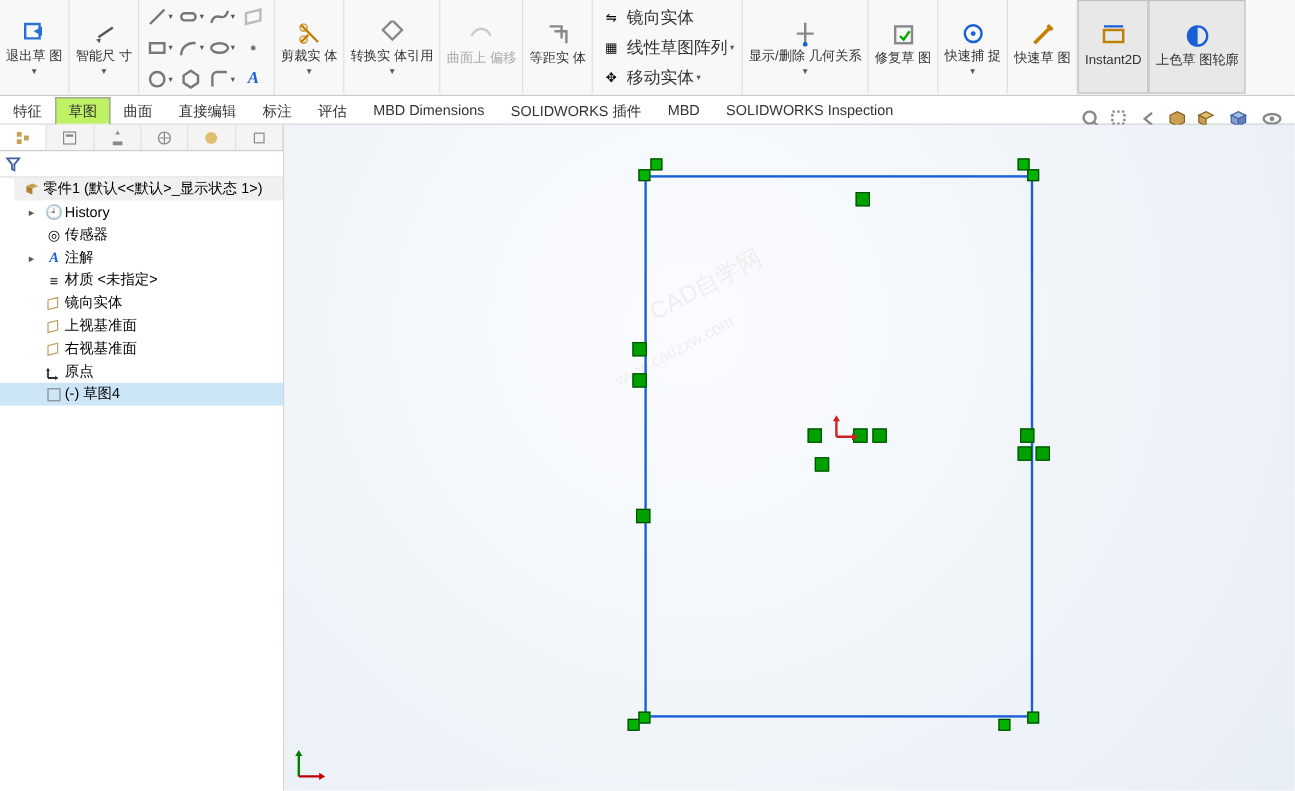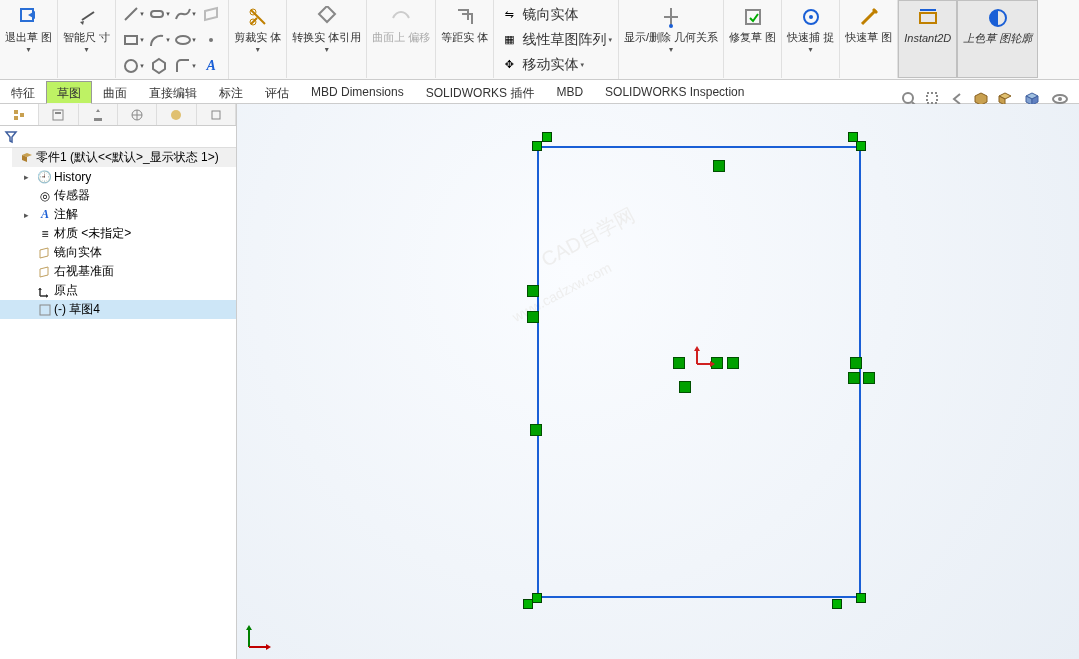--- a/index.html
+++ b/index.html
@@ -1,19 +1,19 @@
 <!DOCTYPE html>
 <html><head>
 <meta charset="utf-8">
 <style>
 * { box-sizing: border-box; margin: 0; padding: 0; }
 body { font-family: "Microsoft YaHei", Arial, sans-serif; font-size: 11px; background: #fff; width: 1079px; height: 659px; overflow: hidden; position: relative; }
 .ribbon { display: flex; height: 80px; background: #f8f8f8; border-bottom: 1px solid #ccc; }
-.r-btn-big { display: flex; flex-direction: column; align-items: center; justify-content: flex-start; padding: 5px 5px; min-width: 44px; height: 78px; cursor: pointer; border-right: 1px solid #e0e0e0; }
-.r-btn-big.active { background: #e8e8e8; border: 1px solid #c0c0c0; font-style: italic; }
+.r-btn-big { display: flex; flex-direction: column; align-items: center; justify-content: flex-start; padding: 17px 5px; min-width: 44px; height: 78px; cursor: pointer; border-right: 1px solid #e0e0e0; }
+.r-btn-big.active { background: #e8e8e8; border: 1px solid #c0c0c0; }
 .r-btn-big .ico { height: 24px; display: flex; align-items: center; justify-content: center; margin-bottom: 2px; }
 .r-btn-big .lbl { font-size: 11px; text-align: center; line-height: 12px; color: #333; }
 .r-btn-big.disabled .lbl { color: #aaa; }
 .r-btn-big .arrow { font-size: 8px; color: #555; margin-top: 2px; }
 .r-grid { display: grid; grid-template-rows: repeat(3, 26px); grid-auto-flow: column; grid-auto-columns: 26px; padding: 1px 4px; border-right: 1px solid #e0e0e0; }
 .r-cell { display: flex; align-items: center; justify-content: center; cursor: pointer; }
 .r-stack { display: flex; flex-direction: column; padding: 2px 6px; border-right: 1px solid #e0e0e0; justify-content: space-around; }
 .r-stack-row { display: flex; align-items: center; height: 25px; cursor: pointer; }
 .r-stack-row .ico { width: 18px; display: inline-flex; justify-content: center; margin-right: 4px; }
 .r-stack-row .lbl { font-size: 14px; color: #333; }
@@ -383,20 +383,29 @@
           </span>
           <span>镜向实体</span>
         </div>
       <div class="tree-node child">
           <span class="exp"></span>
           <span class="ico">
             <svg width="14" height="14">
               <path d="M2 4l8-2v8l-8 2z" fill="none" stroke="#c0a060"></path>
             </svg>
           </span>
+          <span>上视基准面</span>
+        </div>
+      <div class="tree-node child">
+          <span class="exp"></span>
+          <span class="ico">
+            <svg width="14" height="14">
+              <path d="M2 4l8-2v8l-8 2z" fill="none" stroke="#c0a060"></path>
+            </svg>
+          </span>
           <span>右视基准面</span>
         </div>
       <div class="tree-node child">
           <span class="exp"></span>
           <span class="ico">
             <svg width="14" height="14">
               <path d="M2 12h8M2 12V4" stroke="#333" stroke-width="1.5"></path>
               <path d="M10 12l-2-2v4zM2 4l-2 2h4z" fill="#333"></path>
             </svg>
           </span>

